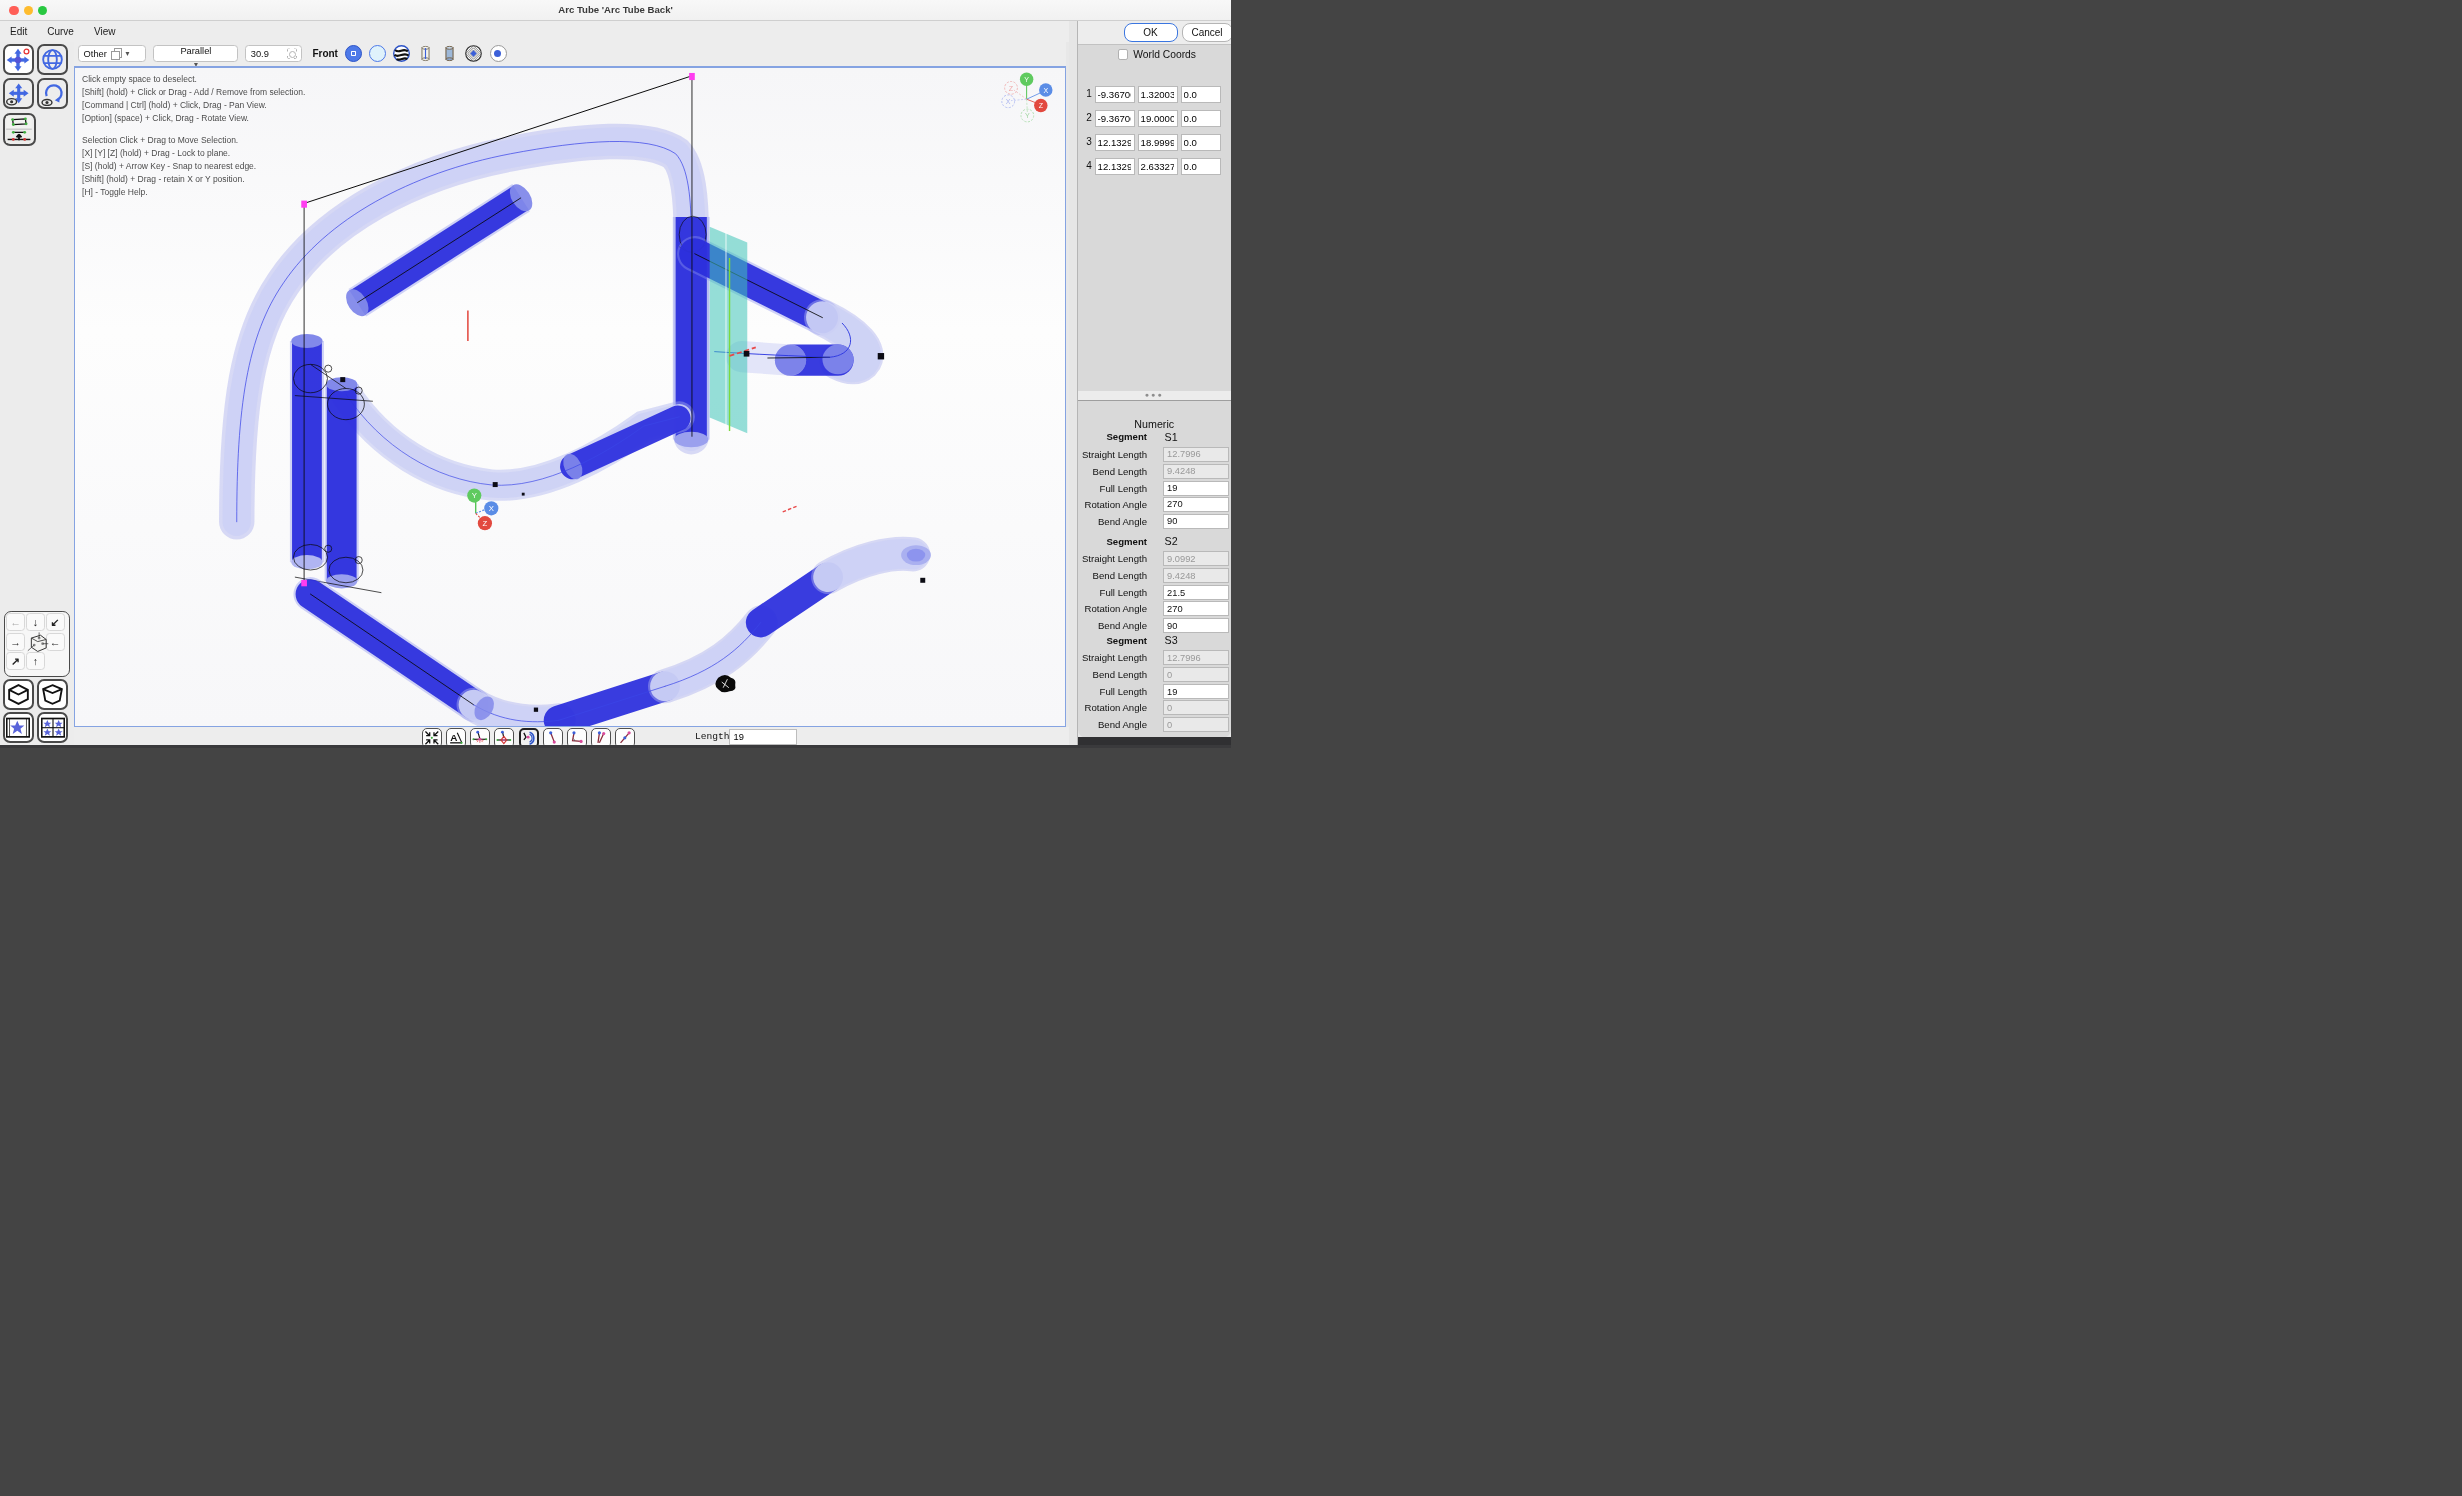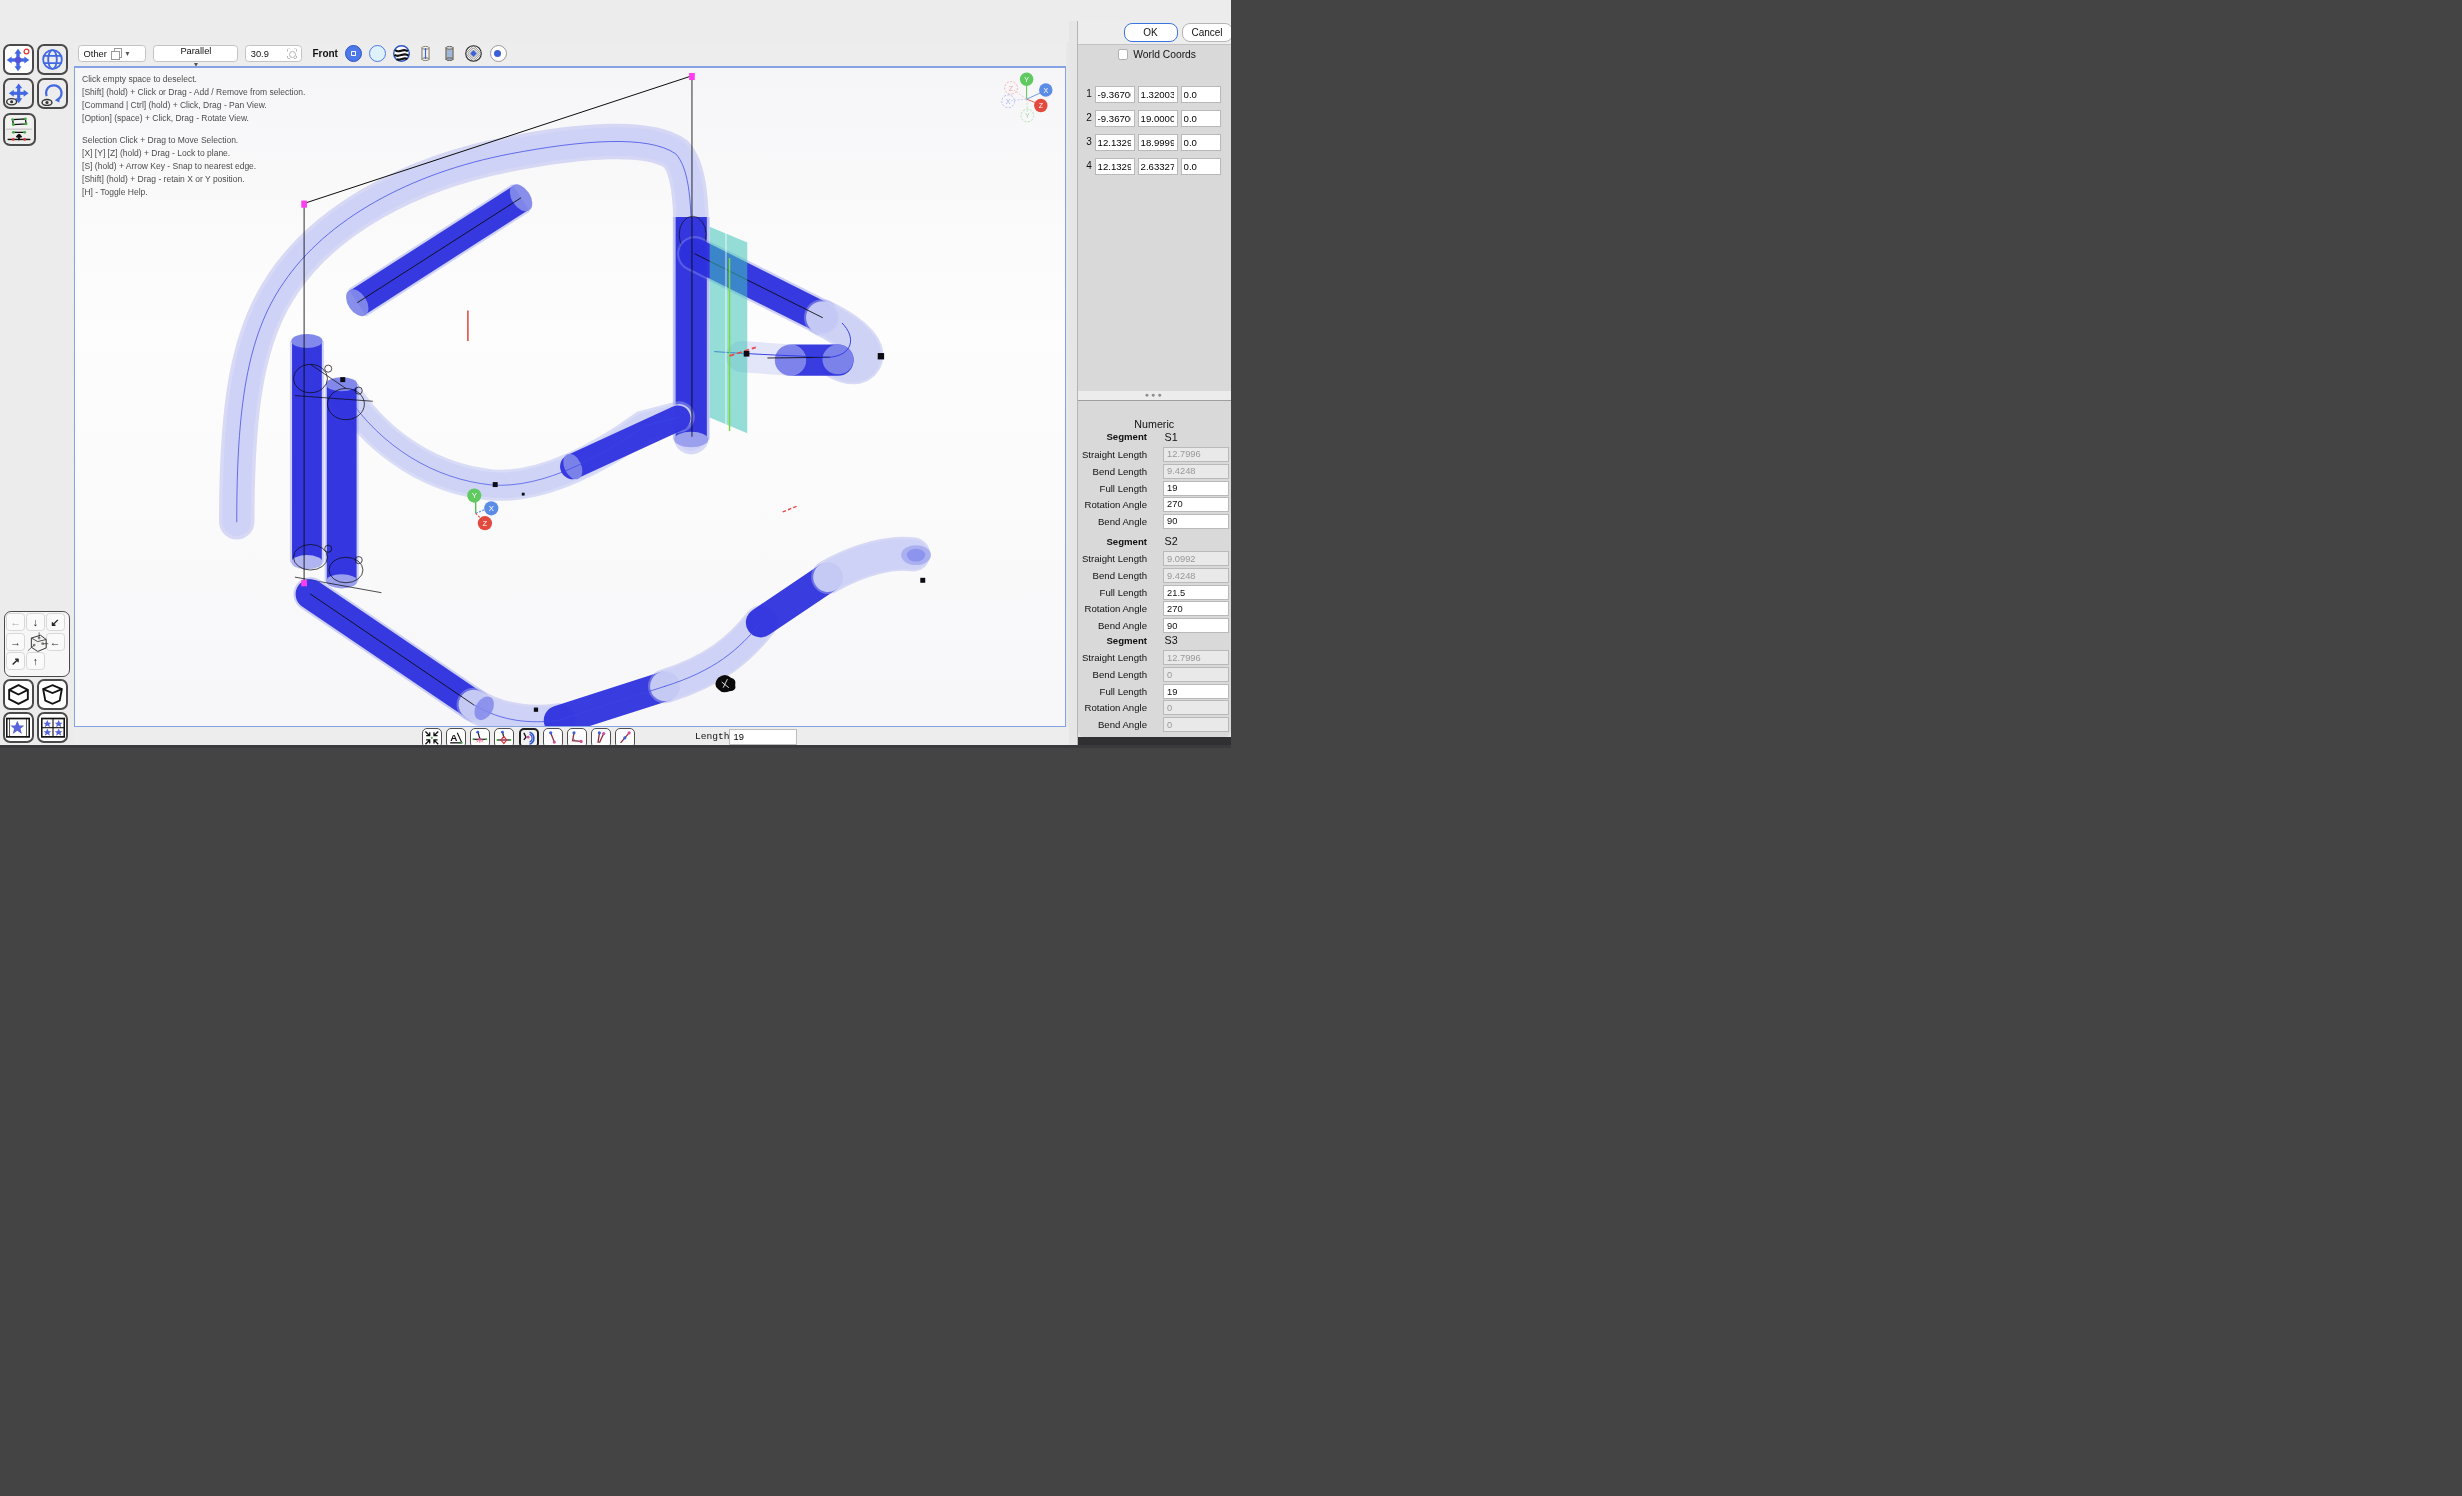--- a/index.html
+++ b/index.html
@@ -101,21 +101,32 @@
   .numrow input.ro{background:#e9e9e9;color:#999;}
   #panel-foot{position:absolute;left:8.5px;right:0;bottom:0;height:11.4px;background:#303032;}
   #page-bottom{position:absolute;left:0;bottom:0;width:100%;height:2.8px;background:#3a3a3c;}
   #vp-gap{position:absolute;left:1066px;top:42px;width:2.8px;height:685px;background:#e8e8e8;}
 </style>
 </head>
 <body>
 
 <div id="app">
 
-
+  <div id="titlebar">
+    <div id="tl-close" class="tl"></div>
+    <div id="tl-min" class="tl"></div>
+    <div id="tl-max" class="tl"></div>
+    <div id="win-title">Arc Tube 'Arc Tube Back'</div>
+  </div>
+
+  <div id="menubar">
+    <span class="menu-item">Edit</span>
+    <span class="menu-item">Curve</span>
+    <span class="menu-item">View</span>
+  </div>
 
   <div class="bigbtn sel" style="left:2.8px;top:44px;">
     <svg width="24" height="24" viewBox="0 0 34 34">
       <g fill="#4268e2">
         <polygon points="17,1 22,8 12,8"></polygon>
           <polygon points="17,33 22,26 12,26"></polygon>
         <polygon points="1,17 8,12 8,22"></polygon>
           <polygon points="33,17 26,12 26,22"></polygon>
         <rect x="14.6" y="7" width="4.8" height="20"></rect>
           <rect x="7" y="14.6" width="20" height="4.8"></rect>

